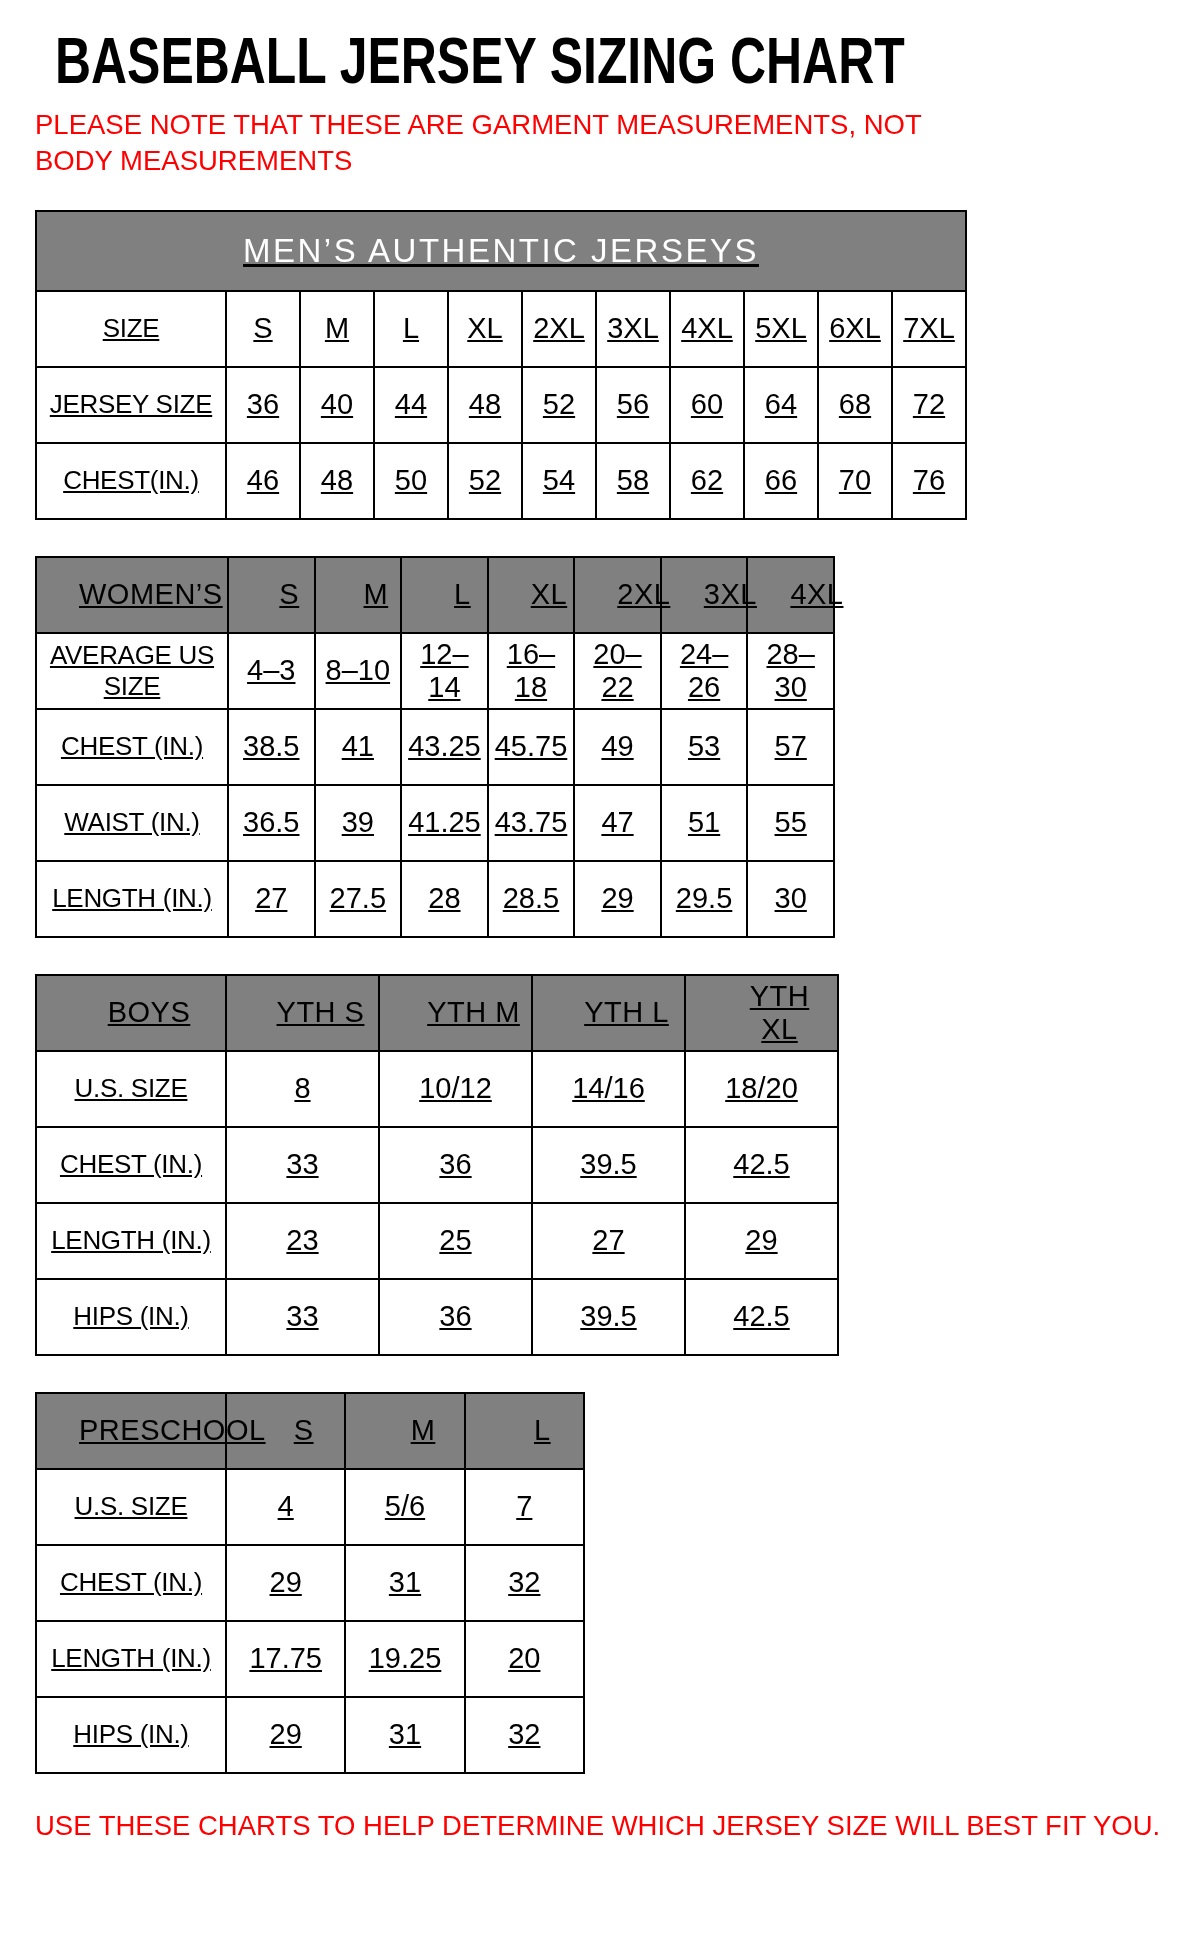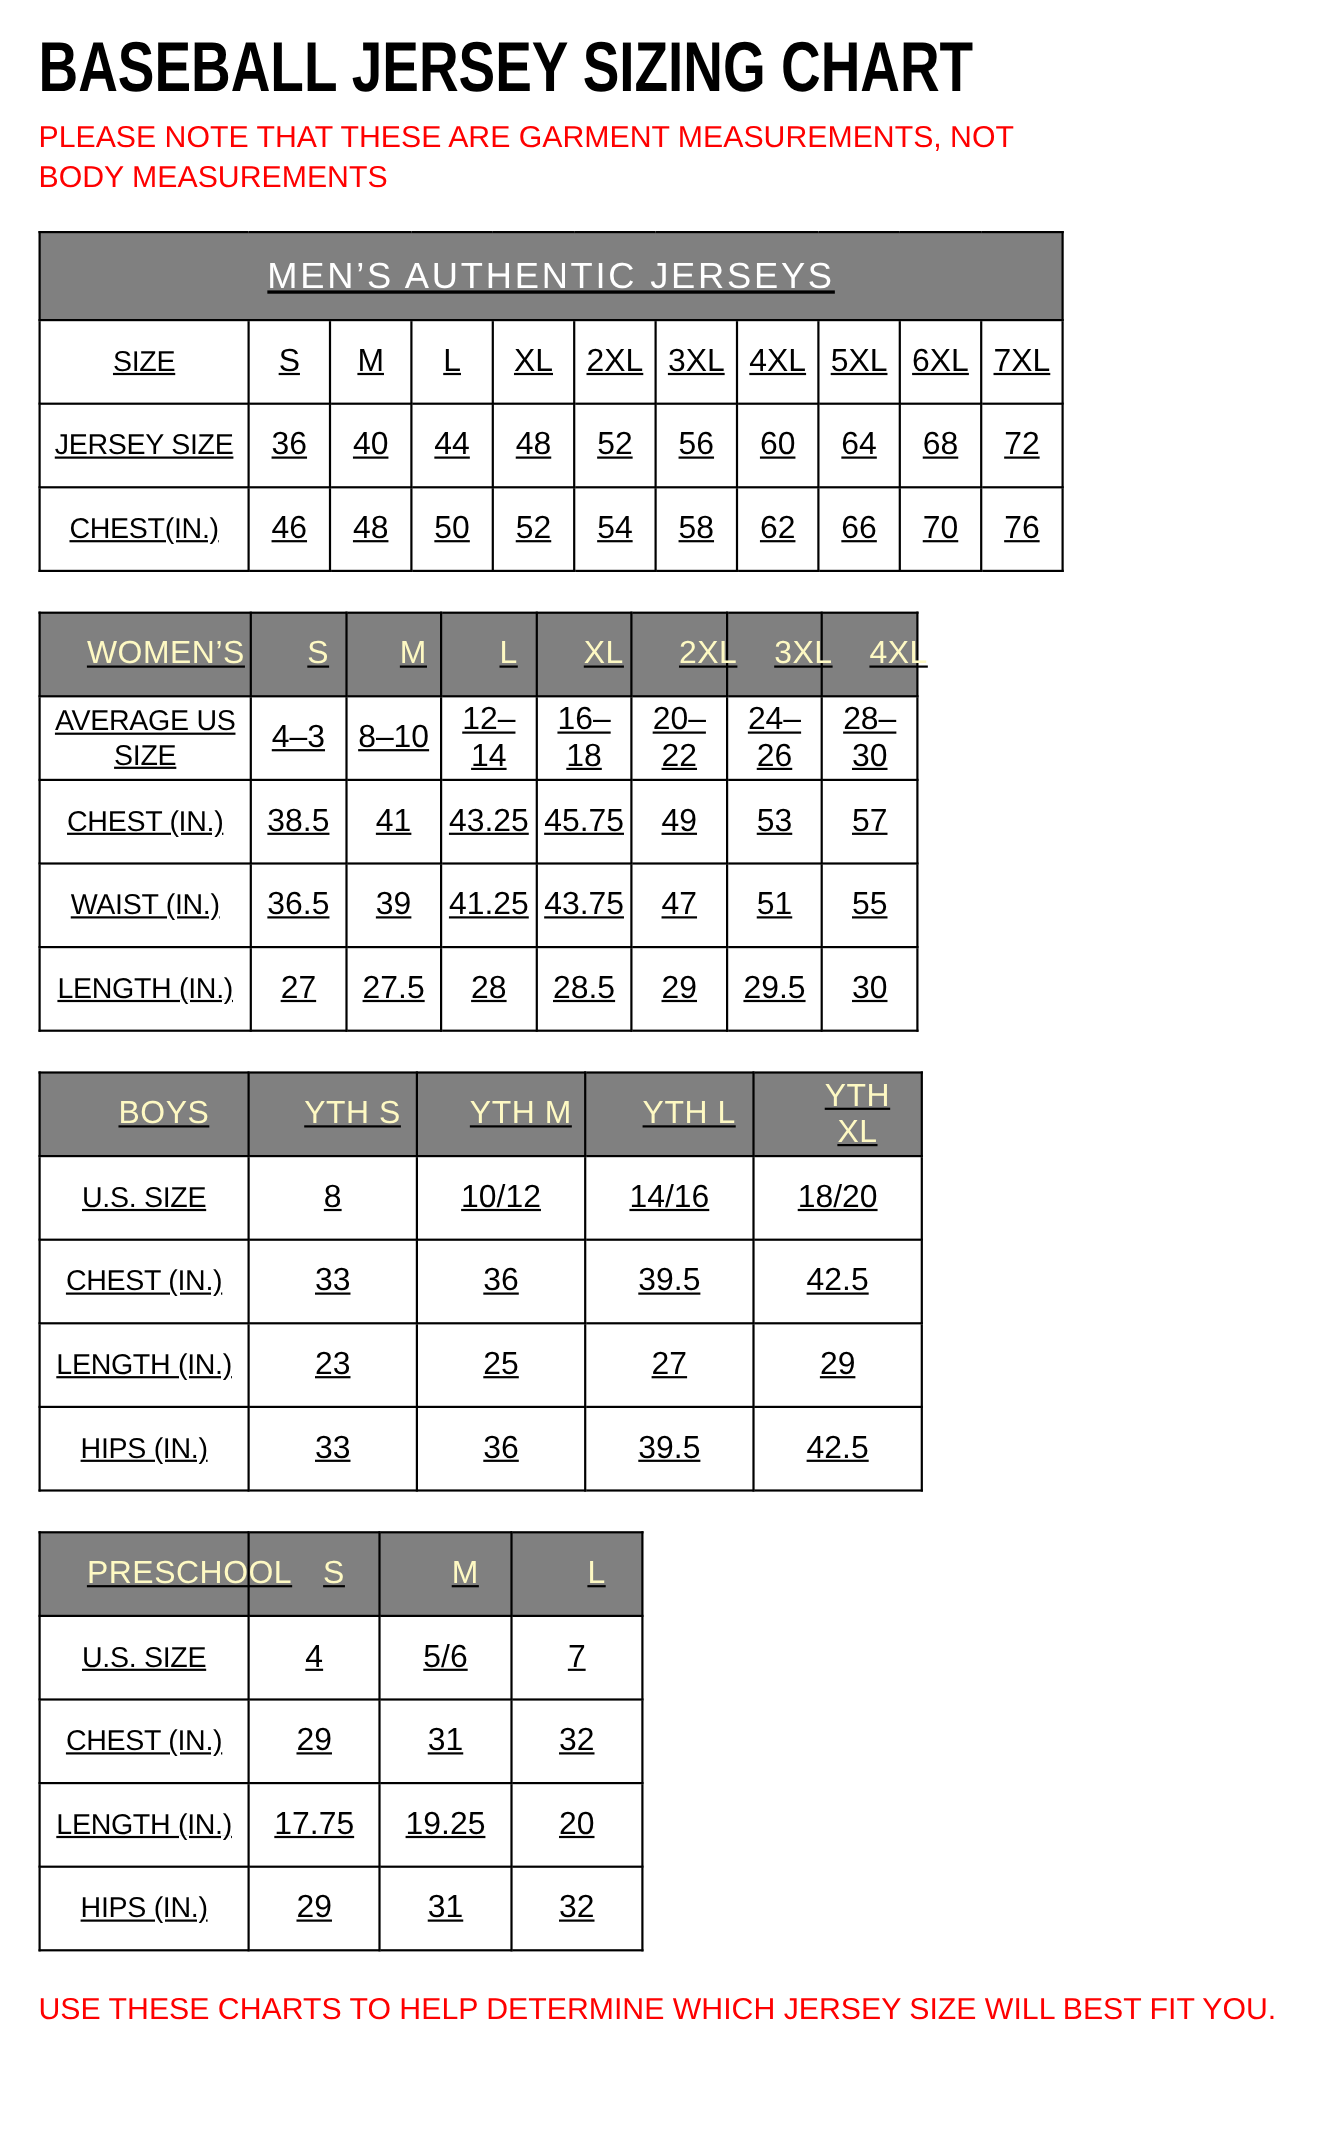--- a/index.html
+++ b/index.html
@@ -5,21 +5,21 @@
   * { box-sizing: border-box; margin: 0; padding: 0; }
   html, body { background: #ffffff; }
   body {
     width: 1200px;
     min-height: 1942px;
     font-family: "Liberation Sans", "DejaVu Sans", sans-serif;
     color: #000;
   }
   .page { padding: 26px 35px 30px 35px; }
 
-  h1 { margin: 2px 0 12px 0; line-height: 1.05; }
+  h1 { margin: 2px 0 12px 0; line-height: 1.05; text-align: center; }
   .title-text {
     display: inline-block;
     font-size: 64px;
     font-weight: 900;
     letter-spacing: 0px;
     transform: scaleX(0.78);
     transform-origin: left center;
     white-space: nowrap;
   }
 
@@ -58,21 +58,21 @@
   }
   .sizing-table th.banner {
     background: var(--gray, #808080);
     color: #fff;
     font-size: 33px;
     letter-spacing: 2.5px;
     height: 80px;
   }
   .sizing-table th.gray-head {
     background: var(--gray, #808080);
-    color: #fef9c3;
+    color: #000000;
     font-size: 29px;
     letter-spacing: 0.5px;
     padding-left: 42px;
   }
   .sizing-table th.row-label {
     font-size: 26px;
     letter-spacing: -0.3px;
   }
   .sizing-table td.value-cell {
     font-size: 29px;

